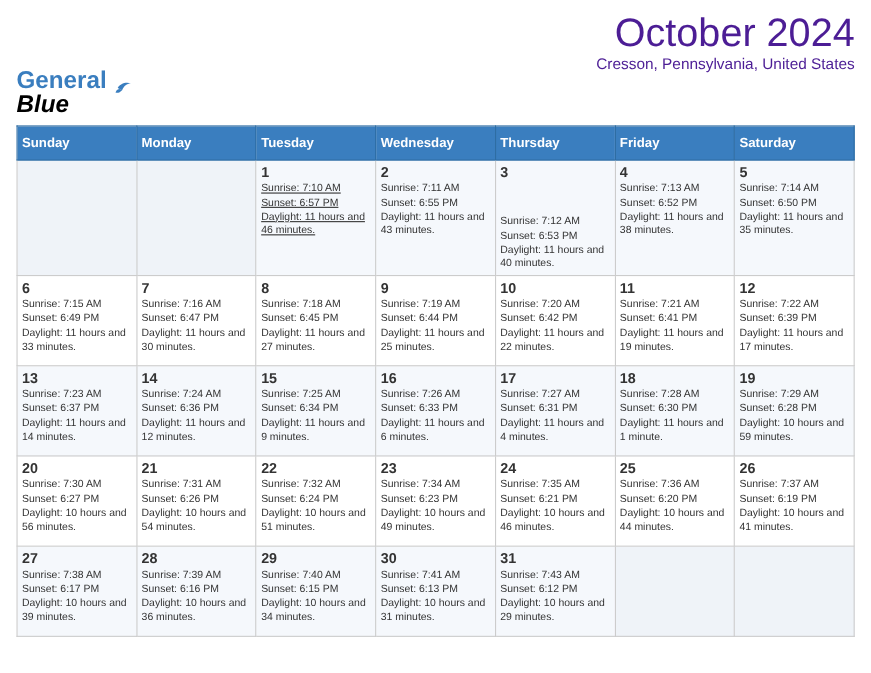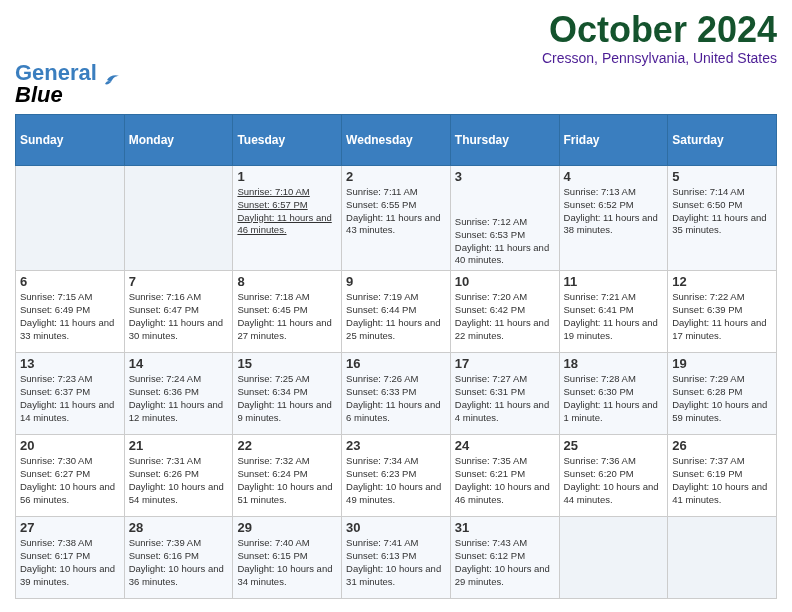--- a/index.html
+++ b/index.html
@@ -25,39 +25,39 @@
     .logo-text {
       font-size: 22px;
       font-weight: bold;
       color: #333;
       line-height: 1;
     }
     .logo-text span { color: #3a7ebf; }
     .title-area { text-align: right; }
     .month-title {
       font-size: 36px;
-      font-weight: bold;
-      color: #14532d;
+      font-weight: normal;
+      color: #4c1d95;
       line-height: 1.1;
     }
     .location {
       font-size: 14px;
       color: #4c1d95;
     }
     table {
       width: 100%;
       border-collapse: collapse;
       table-layout: fixed;
     }
     th {
       background-color: #3a7ebf;
       color: #fff;
       font-size: 12px;
       font-weight: bold;
-      padding: 18px 4px;
+      padding: 8px 4px;
       text-align: left;
       border: 1px solid #2e6da3;
     }
     td {
       border: 1px solid #ccc;
       vertical-align: top;
       padding: 3px 4px;
       font-size: 10px;
       color: #333;
       height: 82px;

